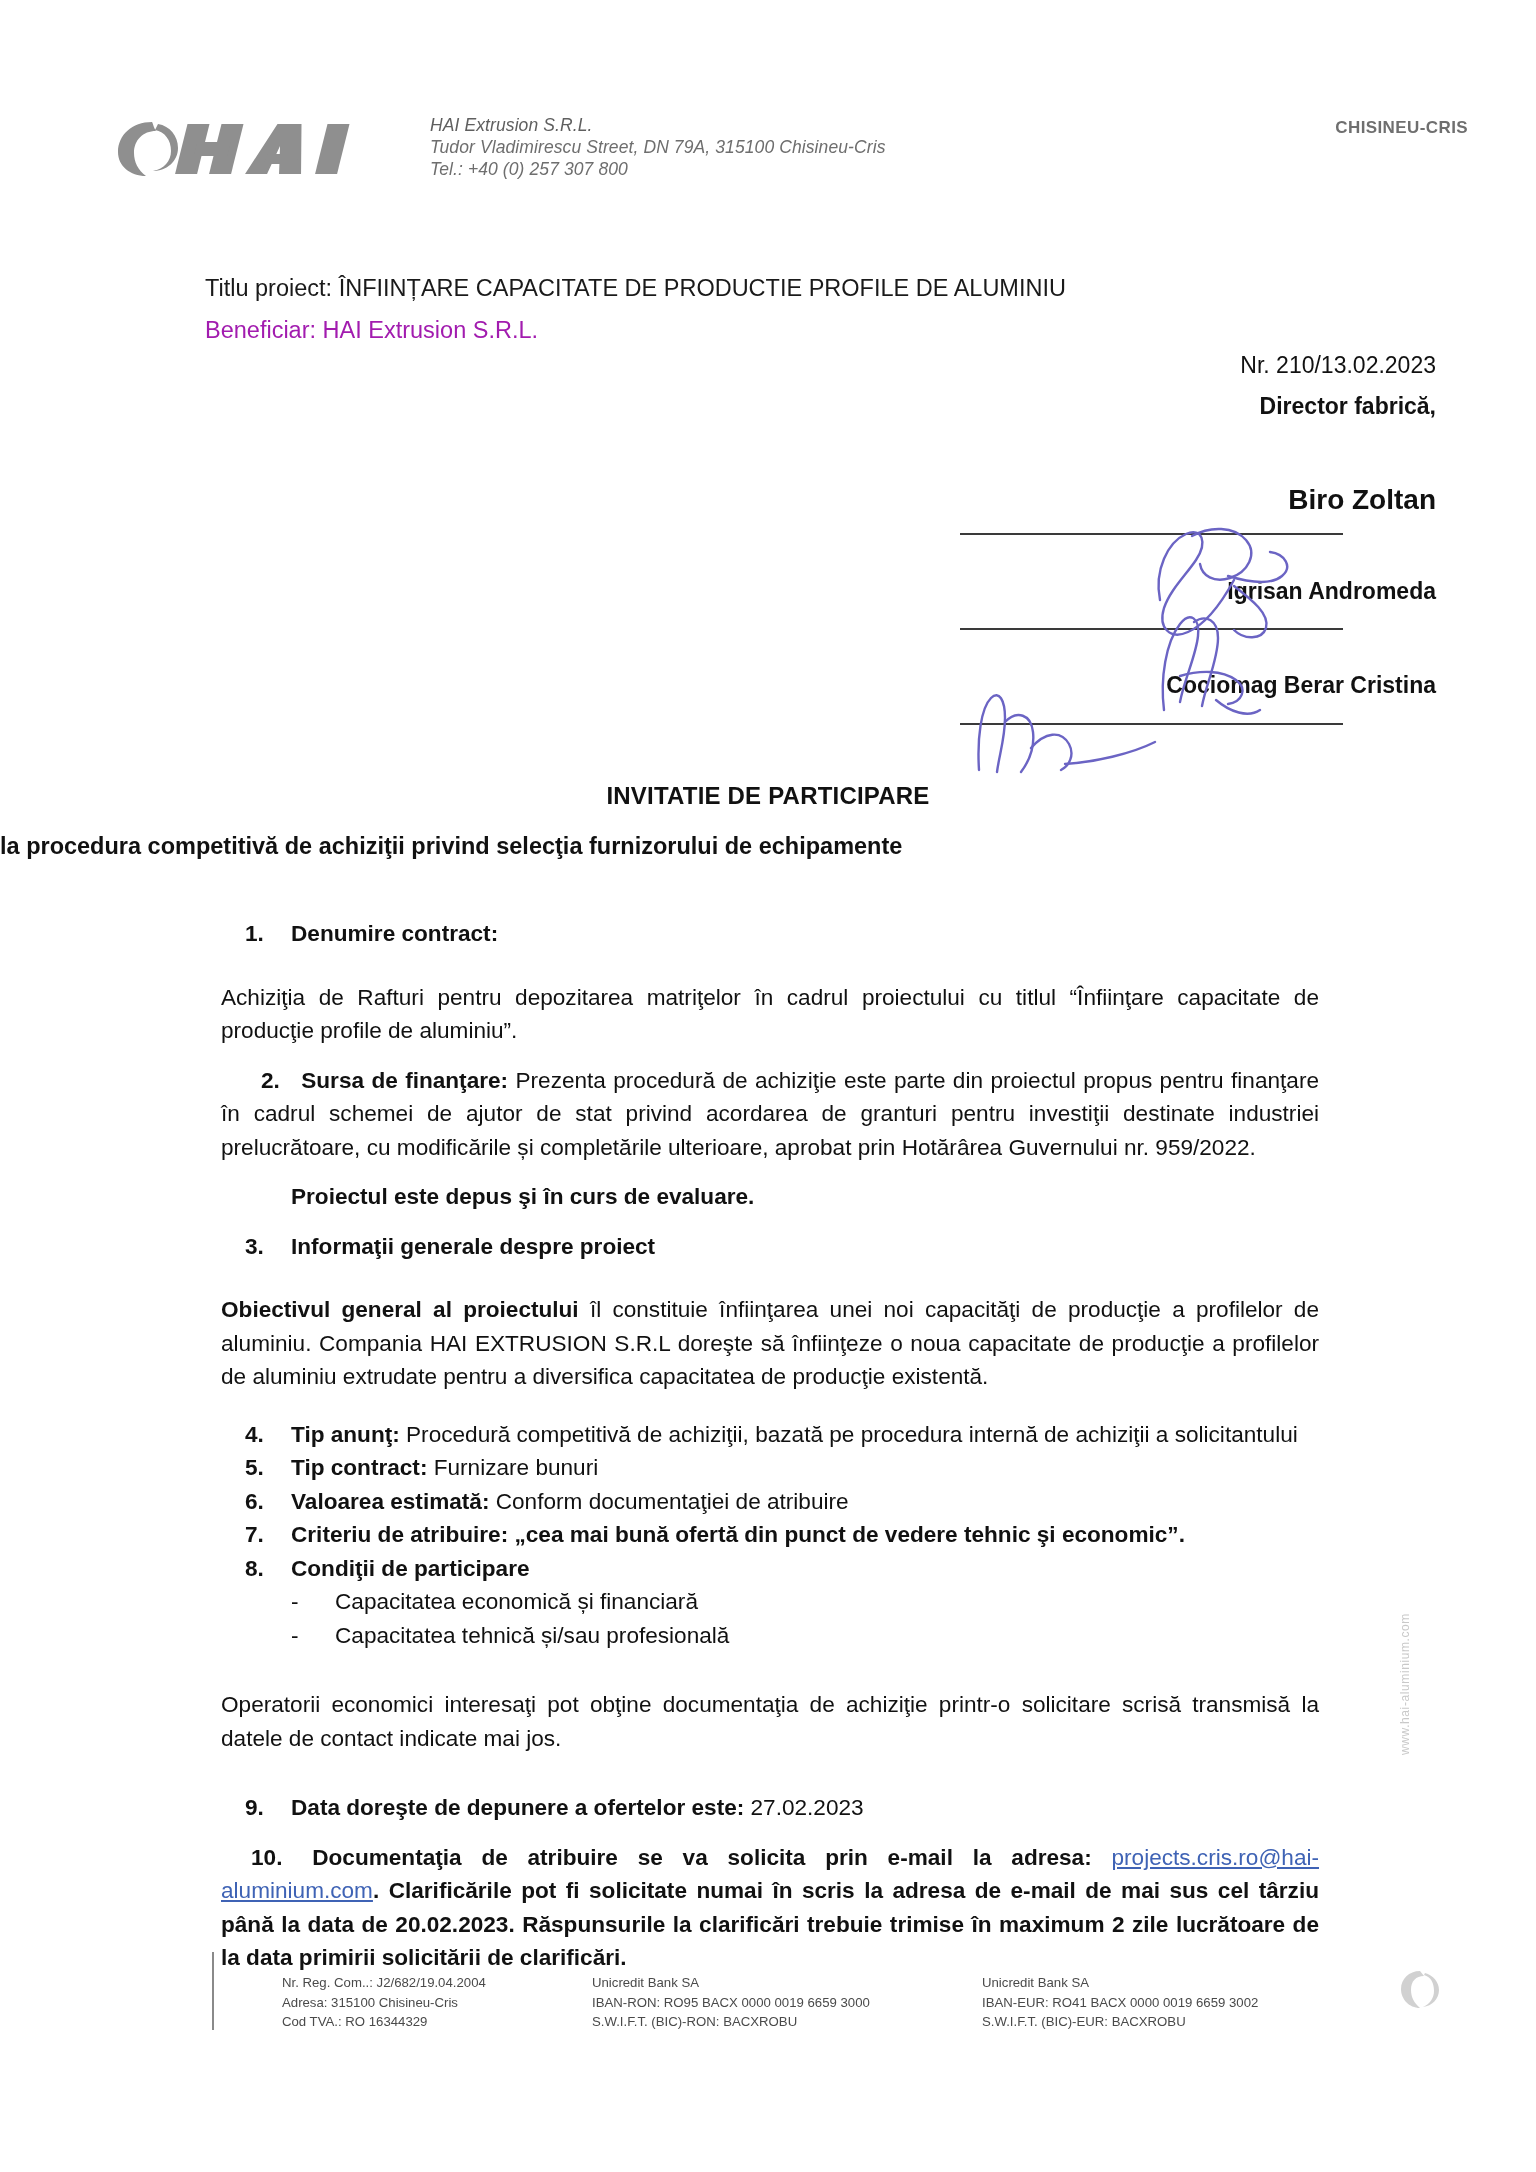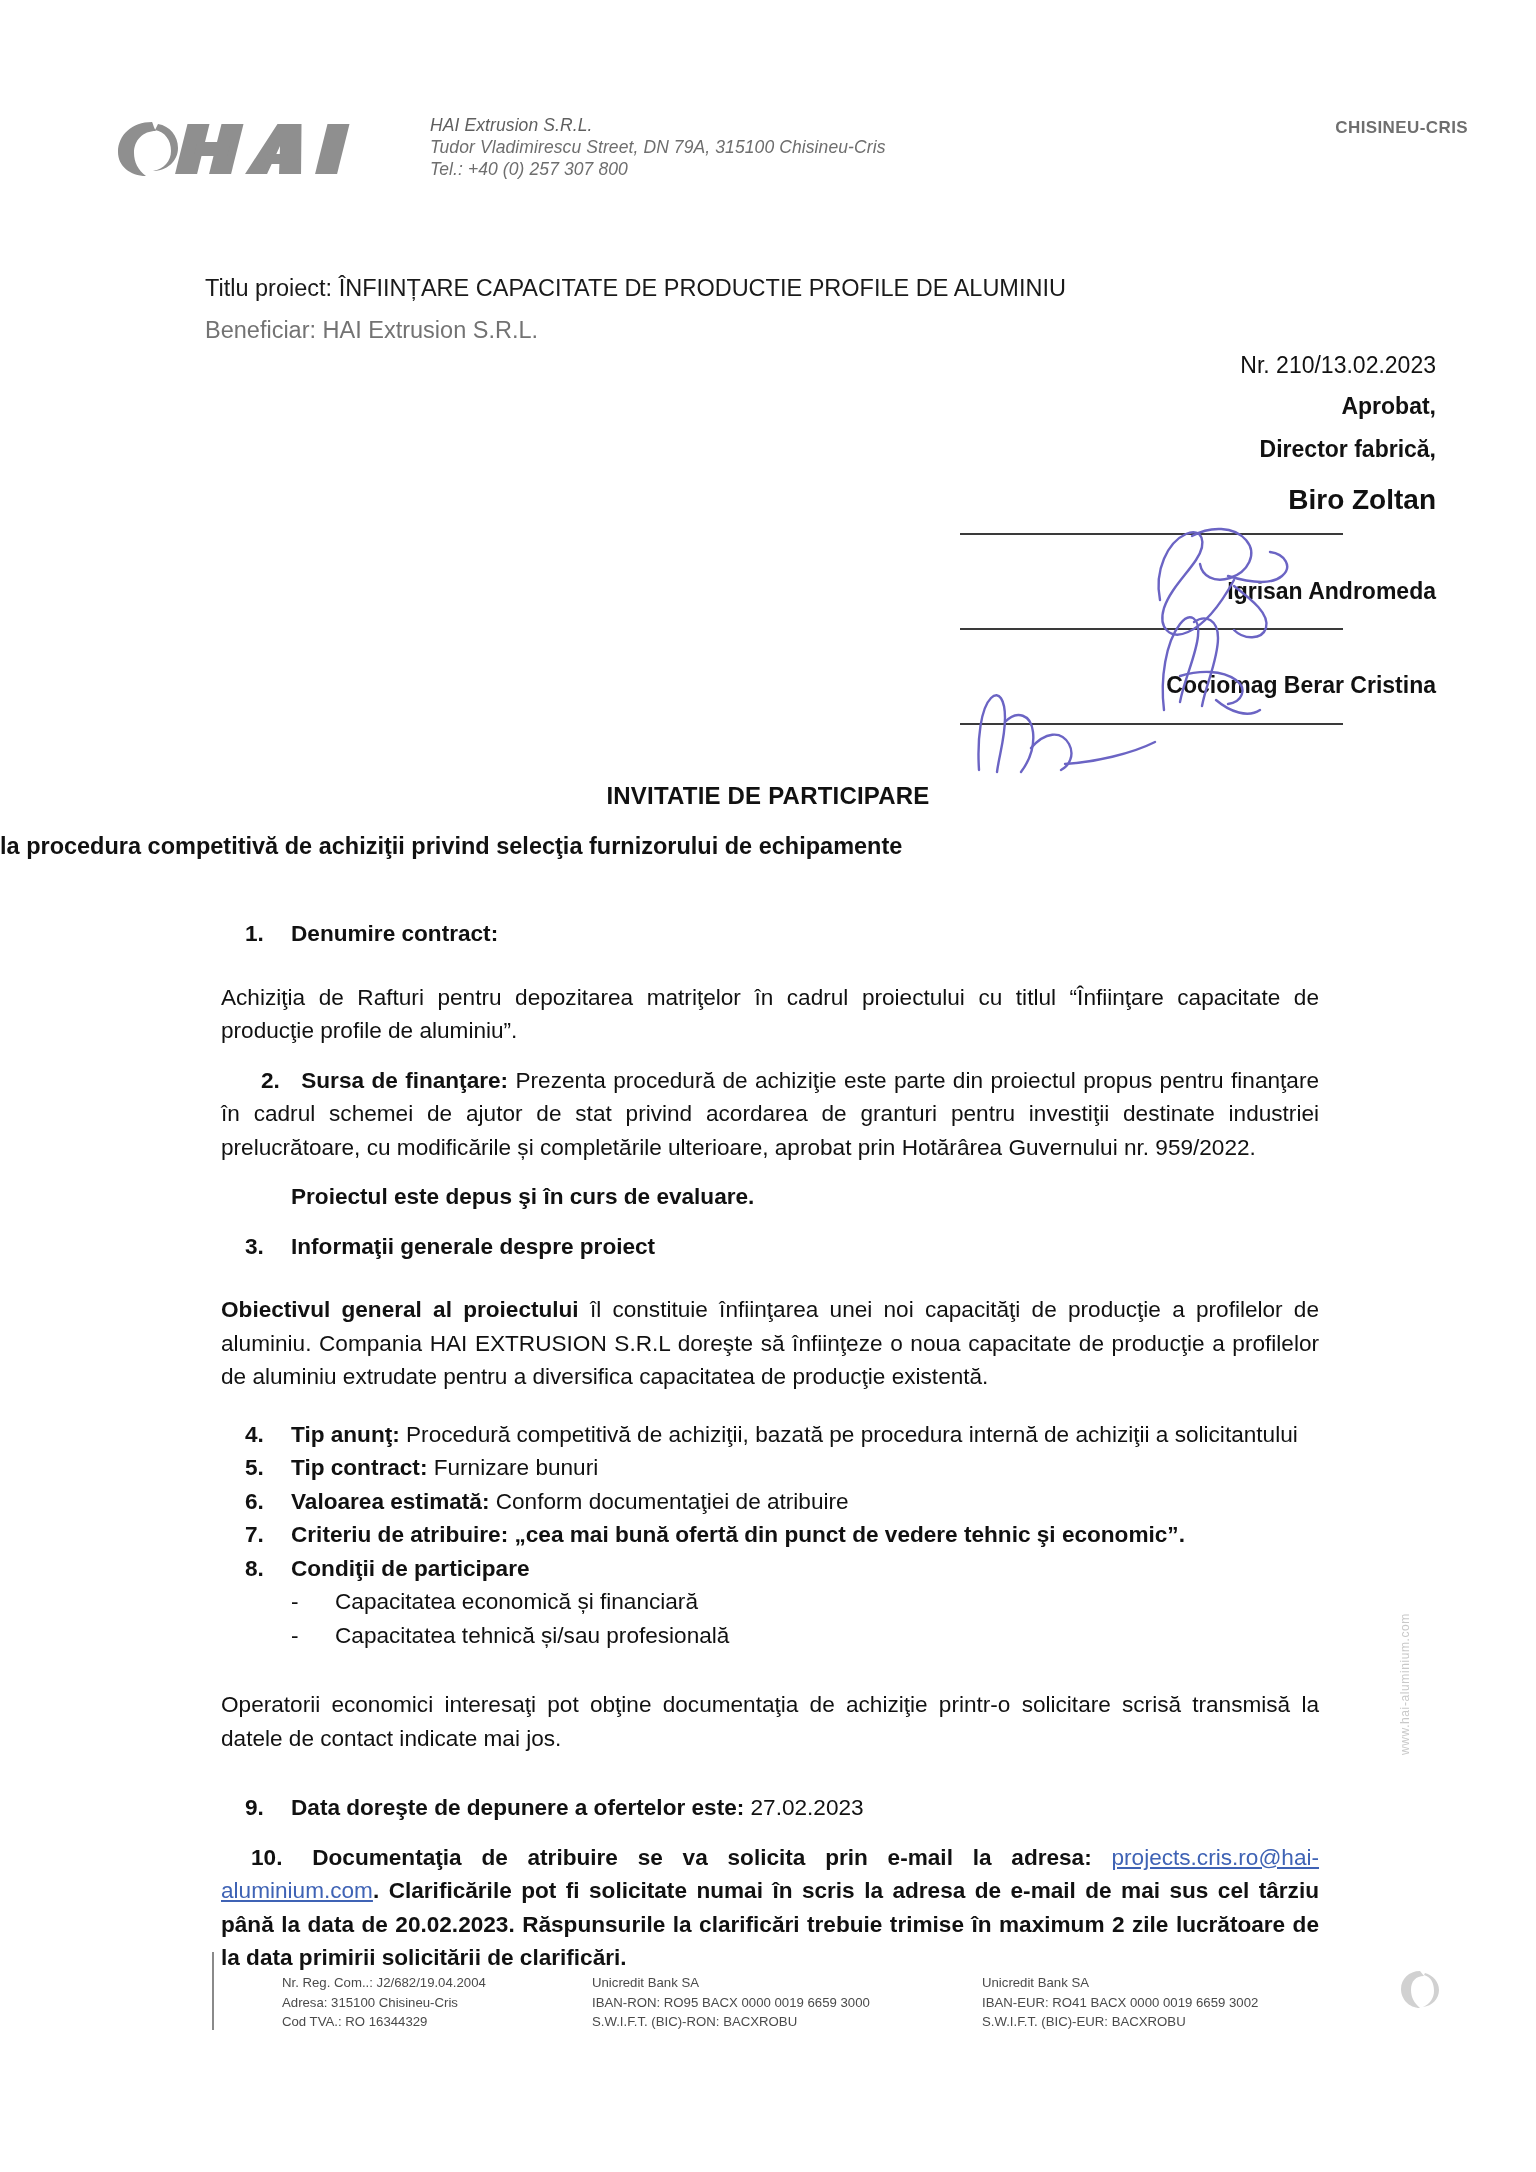--- a/index.html
+++ b/index.html
@@ -74,21 +74,21 @@
     line-height: 41px;
     color: #1a1a1a;
     white-space: nowrap;
   }
   .proj-benef {
     position: absolute;
     left: 205px;
     top: 310px;
     font-size: 23.5px;
     line-height: 41px;
-    color: #737373;
+    color: #a21caf;
     white-space: nowrap;
   }
 
   
   .approval {
     position: absolute;
     right: 100px;
     top: 352px;
     width: 600px;
     text-align: right;
@@ -270,21 +270,20 @@
     </div>
 
     <div class="header-right">CHISINEU-CRIS</div>
   </div>
 
   <div class="proj-title">Titlu proiect: ÎNFIINȚARE CAPACITATE DE PRODUCTIE PROFILE DE ALUMINIU</div>
   <div class="proj-benef">Beneficiar: HAI Extrusion S.R.L.</div>
 
   <div class="approval">
     <div class="nr">Nr. 210/13.02.2023</div>
-    <div class="aprobat">Aprobat,</div>
     <div class="rolename">Director fabrică,</div>
   </div>
 
   <div class="signer-1">Biro Zoltan</div>
   <div class="signer-2">Igrisan Andromeda</div>
   <div class="signer-3">Cociomag Berar Cristina</div>
 
   <div class="sigline sig-l1"></div>
   <div class="sigline sig-l2"></div>
   <div class="sigline sig-l3"></div>

